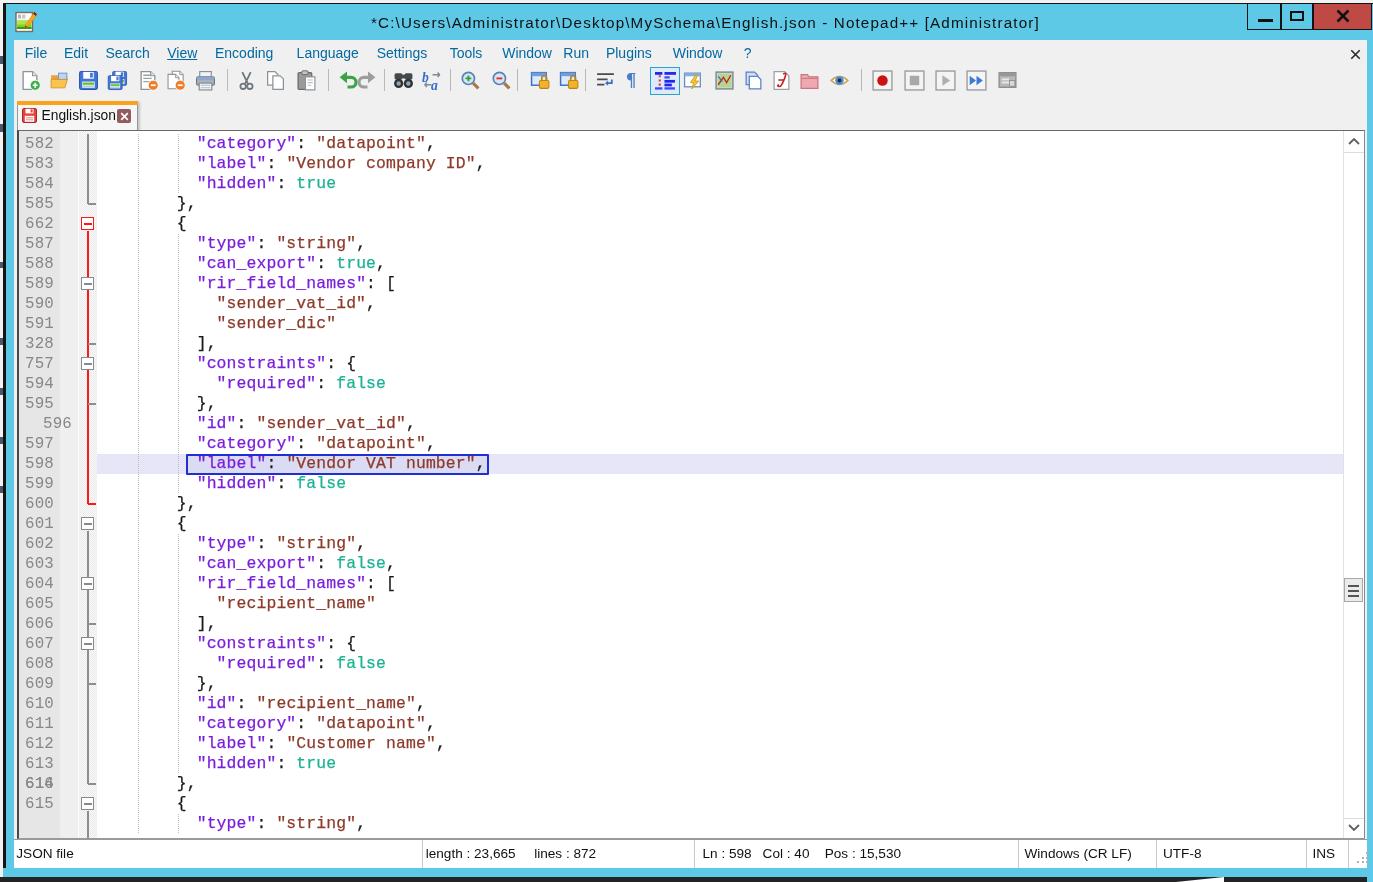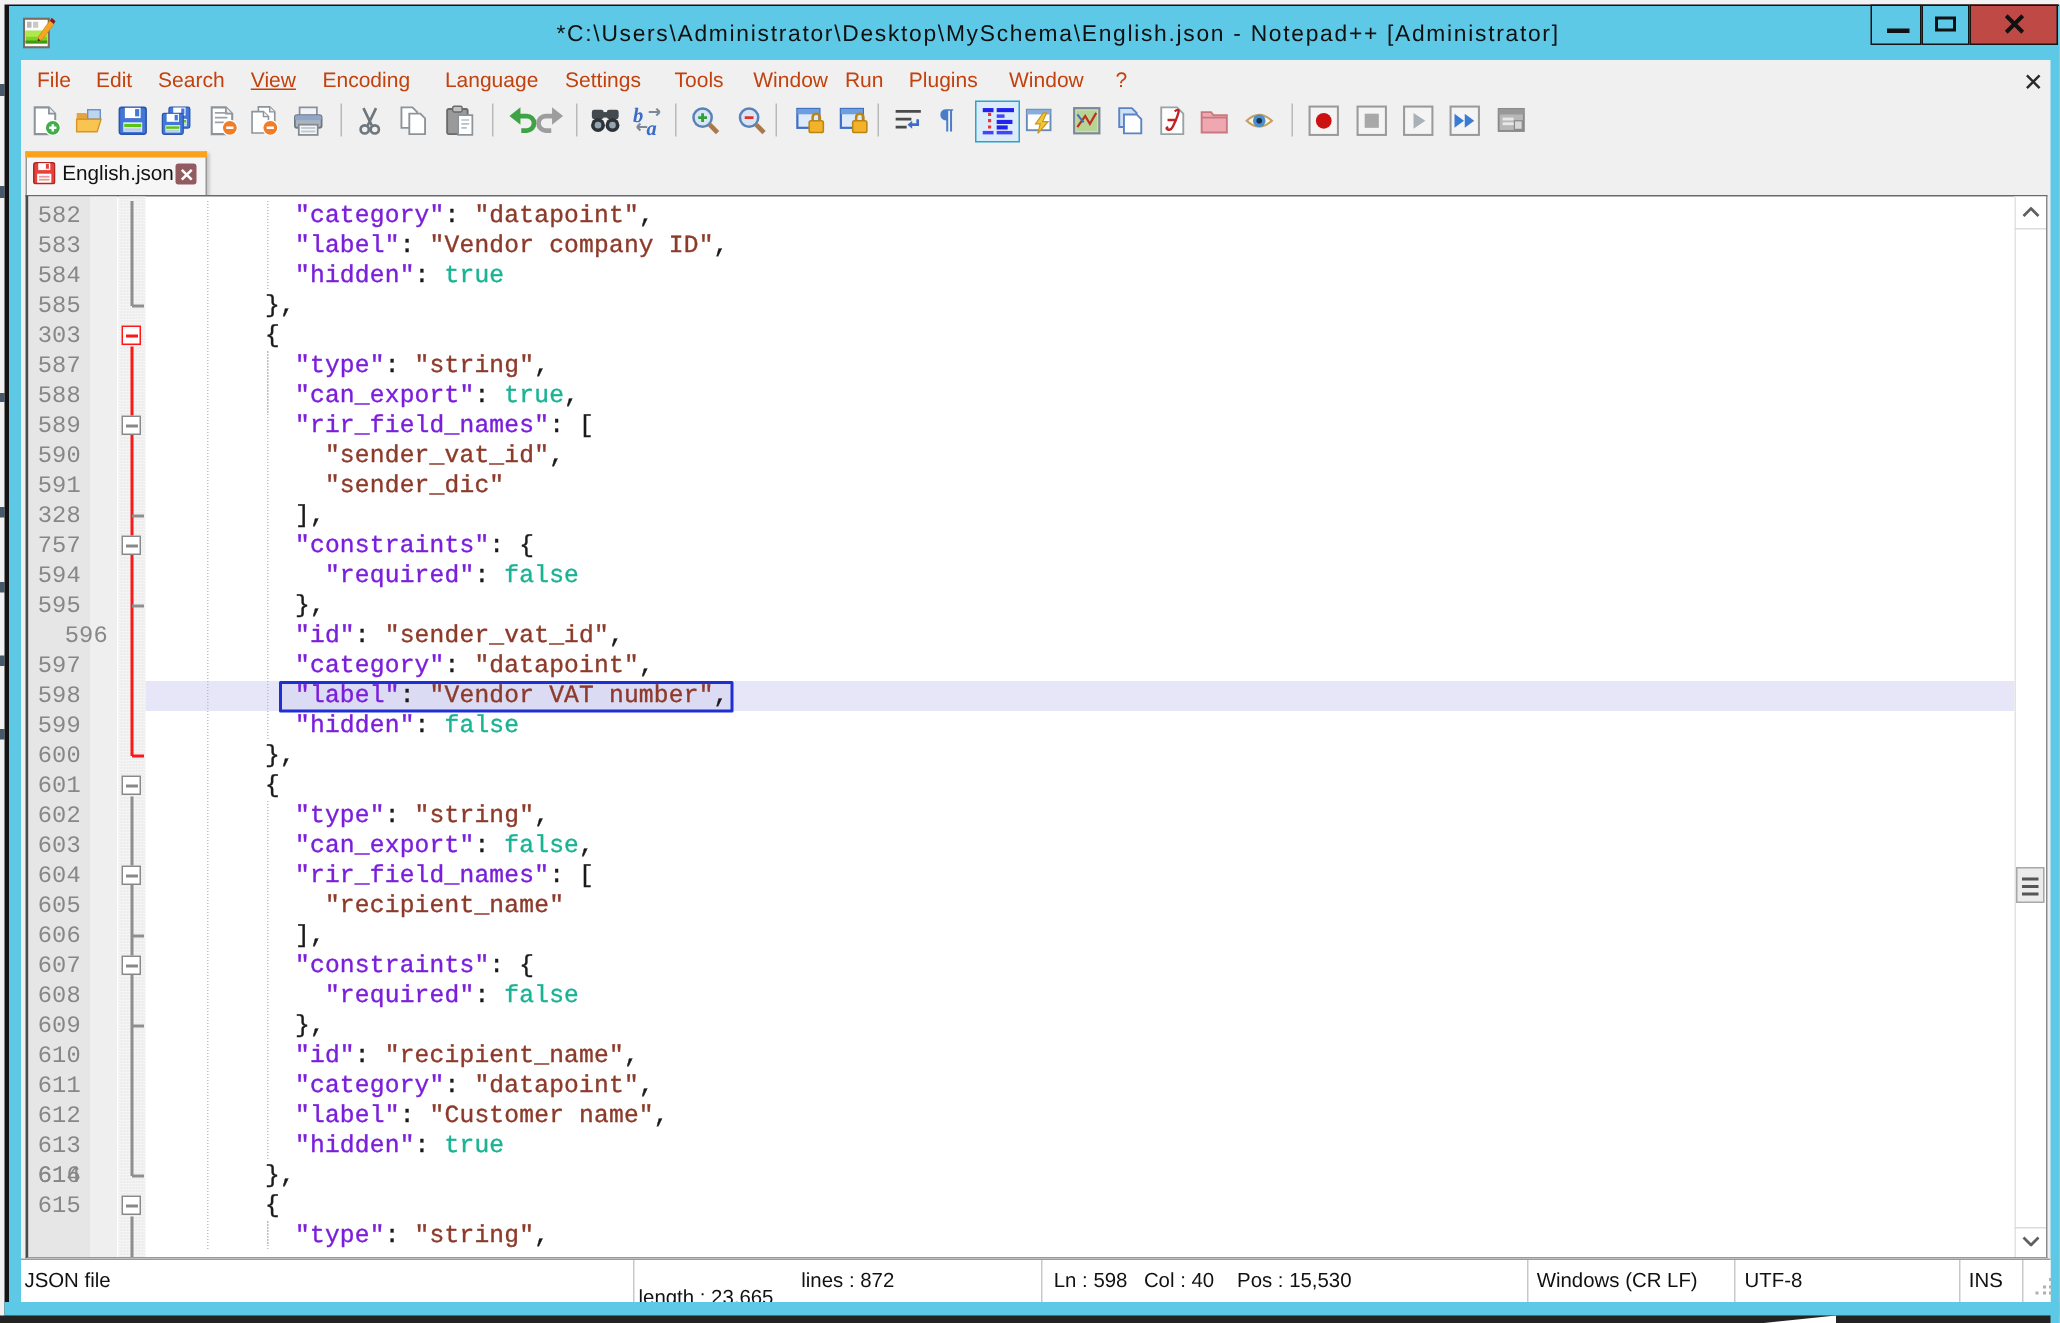--- a/index.html
+++ b/index.html
@@ -4,21 +4,21 @@
 body{width:1373px;height:882px;overflow:hidden;position:relative;
   font-family:"Liberation Sans",sans-serif;background:#f2f2f2;}
 .a{position:absolute;}
 .row{position:absolute;left:97px;height:20px;line-height:20px;white-space:pre;
   font-family:"Liberation Mono",monospace;font-size:16.4px;letter-spacing:0.13px;color:#1a1a1a;-webkit-text-stroke:0.25px;}
 .k{color:#7b1edc;}
 .s{color:#8d3a2a;}
 .b{color:#1ab394;}
 .num{position:absolute;left:18px;width:36px;text-align:right;height:20px;line-height:20px;
   font-family:"Liberation Mono",monospace;font-size:15.8px;letter-spacing:0.15px;color:#878787;}
-.menu{position:absolute;top:41px;height:25px;line-height:25px;font-size:14px;color:#c2410c;}
+.menu{position:absolute;top:41px;height:25px;line-height:25px;font-size:14px;color:#0369a1;}
 .sb{position:absolute;top:841px;height:26px;line-height:26px;font-size:13.6px;color:#111;}
 .sep{position:absolute;top:69px;width:1px;height:22px;background:#b9b9b9;}
 .ssep{position:absolute;top:840px;width:1px;height:28px;background:#c9c9c9;}
 .guide{position:absolute;width:1px;background-image:repeating-linear-gradient(to bottom,#bdbdbd 0 1px,transparent 1px 2px);}
 .fbox{position:absolute;left:81px;width:11px;height:11px;background:#fff;border:1.5px solid #898989;z-index:6;}
 .fbox i{position:absolute;left:1.5px;top:4.5px;width:8px;height:2px;background:#898989;}
 .fboxr{border-color:#fb1818;}
 .fboxr i{background:#fb1818;}
 </style></head><body>
 <div class="a" style="left:0;top:0;width:1373px;height:882px;background:#f2f2f2;"></div>
@@ -327,21 +327,21 @@
   </div>
 <div class="a" style="left:185.5px;top:454px;width:303px;height:20.5px;border:2.6px solid #1f2fd4;box-sizing:border-box;background:rgba(190,190,235,0.28);z-index:3;border-radius:1px;"></div>
 <div class="num" style="top:134px;">582</div>
 <div class="row" style="top:134px;z-index:4;">          <span class="k">"category"</span>: <span class="s">"datapoint"</span>,</div>
 <div class="num" style="top:154px;">583</div>
 <div class="row" style="top:154px;z-index:4;">          <span class="k">"label"</span>: <span class="s">"Vendor company ID"</span>,</div>
 <div class="num" style="top:174px;">584</div>
 <div class="row" style="top:174px;z-index:4;">          <span class="k">"hidden"</span>: <span class="b">true</span></div>
 <div class="num" style="top:194px;">585</div>
 <div class="row" style="top:194px;z-index:4;">        },</div>
-<div class="num" style="top:214px;">303</div>
+<div class="num" style="top:214px;">662</div>
 <div class="row" style="top:214px;z-index:4;">        {</div>
 <div class="num" style="top:234px;">587</div>
 <div class="row" style="top:234px;z-index:4;">          <span class="k">"type"</span>: <span class="s">"string"</span>,</div>
 <div class="num" style="top:254px;">588</div>
 <div class="row" style="top:254px;z-index:4;">          <span class="k">"can_export"</span>: <span class="b">true</span>,</div>
 <div class="num" style="top:274px;">589</div>
 <div class="row" style="top:274px;z-index:4;">          <span class="k">"rir_field_names"</span>: [</div>
 <div class="num" style="top:294px;">590</div>
 <div class="row" style="top:294px;z-index:4;">            <span class="s">"sender_vat_id"</span>,</div>
 <div class="num" style="top:314px;">591</div>
@@ -410,21 +410,21 @@
 <div class="a" style="left:1348px;top:589.5px;width:11px;height:2px;background:#555;"></div>
 <div class="a" style="left:1348px;top:594.5px;width:11px;height:2px;background:#555;"></div>
 <div class="a" style="left:14px;top:839px;width:1353px;height:29px;background:#fff;border-top:1.2px solid #9a9a9a;box-sizing:border-box;"></div>
 <div class="ssep" style="left:422px;"></div>
 <div class="ssep" style="left:694.3px;"></div>
 <div class="ssep" style="left:1017.7px;"></div>
 <div class="ssep" style="left:1156.3px;"></div>
 <div class="ssep" style="left:1305.7px;"></div>
 <div class="ssep" style="left:1347.8px;"></div>
 <div class="sb" style="left:16.3px;">JSON file</div>
-<div class="sb" style="left:425.7px;margin-top:11px;">length : 23,665</div>
+<div class="sb" style="left:425.7px;">length : 23,665</div>
 <div class="sb" style="left:534.2px;">lines : 872</div>
 <div class="sb" style="left:702.5px;">Ln : 598</div>
 <div class="sb" style="left:762.6px;">Col : 40</div>
 <div class="sb" style="left:824.7px;">Pos : 15,530</div>
 <div class="sb" style="left:1024.5px;">Windows (CR LF)</div>
 <div class="sb" style="left:1163px;">UTF-8</div>
 <div class="sb" style="left:1312.5px;">INS</div>
 <div class="a" style="left:1357px;top:861px;width:2px;height:2px;background:#b0b0b0;"></div>
 <div class="a" style="left:1361.5px;top:861px;width:2px;height:2px;background:#b0b0b0;"></div>
 <div class="a" style="left:1366px;top:861px;width:2px;height:2px;background:#b0b0b0;"></div>

